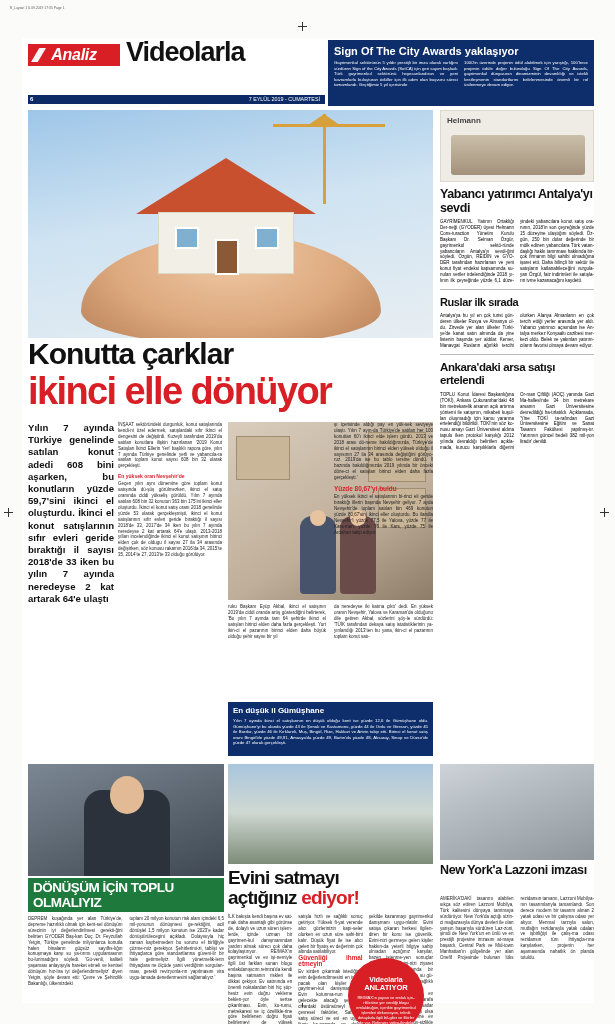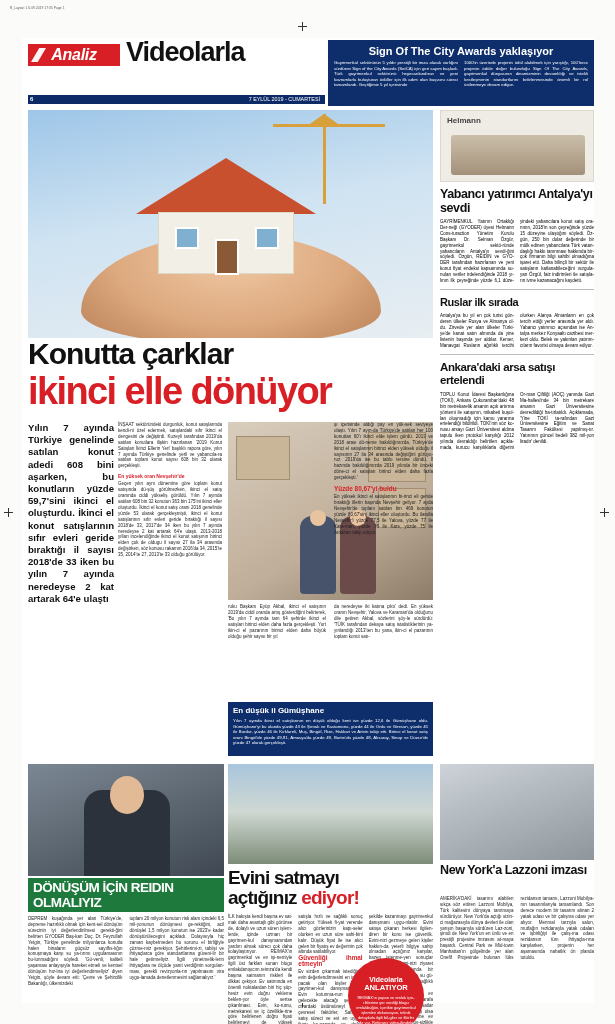--- a/index.html
+++ b/index.html
@@ -100,21 +100,20 @@
     width: 266px; height: 66px;
     background: #0d2d6b;
     color: #fff;
     padding: 5px 6px;
   }
   .promo h3 {
     margin: 0 0 3px 0;
     font-size: 11px;
     line-height: 12px;
     font-weight: bold;
-    text-align: center;
   }
   .promo .cols {
     display: flex;
     gap: 6px;
   }
   .promo .cols p {
     margin: 0;
     font-size: 4.3px;
     line-height: 5.6px;
     text-align: justify;
@@ -507,21 +506,21 @@
     <div style="position:absolute;left:312px;top:384px;width:99px;">
       <p class="body-col">şı içerisinde aldığı pay en yük-sek seviyeye ulaştı. Yılın 7 ayın-da Türkiye'de satılan her 100 konuttan 60'ı ikinci elde işlem gördü. 2013 ve 2018 arası dö-neme bakıldığımızda, Türkiye'de ikinci el satışlarının birinci elden yüksek olduğu il sayısının 27 ila 34 arasında değiştiğini görüyo-ruz. 2019'da ise bu tablo tersine döndü. İl bazında bakıldığımızda 2019 yılında bir önceki döne-ci el satışları birinci elden daha fazla gerçekleşti.'</p>
       <p class="subhead-red" style="margin-top:4px;">Yüzde 80,67'yi buldu</p>
       <p class="body-col">En yüksek ikinci el satışlarının bi-rinci eli geride bıraktığı illerin başında Nevşehir geliyor. 7 ayda Nevşehir'de toplam satılan bin 469 konutun yüzde 80,67'sini ikinci eller oluşturdu. Bu ilandla Nevşehir'i yüzde 77,5 ile Yalova, yüzde 77 ile Kara-man, yüzde 76 ile Kars, yüzde 75 ile Ardahan takip ediyor.</p>
     </div>
 
     <div class="bot-photo">
       <div class="suit"></div>
       <div class="face"></div>
     </div>
-    <div class="green-head">DÖNÜŞÜM İÇİN REIDIN OLMALIYIZ</div>
+    <div class="green-head">DÖNÜŞÜM İÇİN TOPLU OLMALIYIZ</div>
     <div class="bot-left-text">
       <p class="body-col">DEPREM kuşağında yer alan Türkiye'de, depreme hazırlıklı olmak için kent-sel dönüşüm sürecinin iyi değerlendirilmesi gerekti-ğini belirten GYODER Baş-kan Doç. Dr. Feyzullah Yetgin, Türkiye genelinde milyonlarca konutla halen binaların güçsüz sayılfıs-lığın konuşmaya karşı su ya-tırımı uygulamasının bu-lunmadığını söyledi. 'Gü-venli, kaliteli yaşaması anlayışıyla hareket etmeli ve kentsel dönüşüm hız-lıra iyi değerlendirmeliyiz' diyen Yetgin, şöyle devam etti: 'Çevre ve Şehircilik Bakanlığı, ülkemizdeki</p>
       <p class="body-col">toplam 20 milyon konutun risk alanı içindeki 6,5 mil-yonunun dönüşmesi ge-rektiğini, acil dönüşlel 1,5 milyon konutun ise 2023'e kadar dönüştürülecegini açıkladı. Dolayısıyla hiç zaman kaybetmeden bu sorunu el birliğiyle çözme-miz gerekiyor. Şehirlerimi-zi, tabiişi ve ihtiyaçlarca göre standartlarına güveni-lir bir hale getirmeliyiz. İlgili yönetmelik-lerin ihtiyaçlara ne ölçüde yanıt verdiğinin sorgulan-ması, gerekli revizyonla-rın yapılmasını vira uygu-lamada denetlenmesini sağlamalıyız.'</p>
     </div>
 
     <div class="bot-mid-photo"></div>
     <div class="bot-mid-head">
       <h2>
         <span>Evini satmayı</span><br>
         <span>açtığınız </span><span class="red">ediyor!</span>

